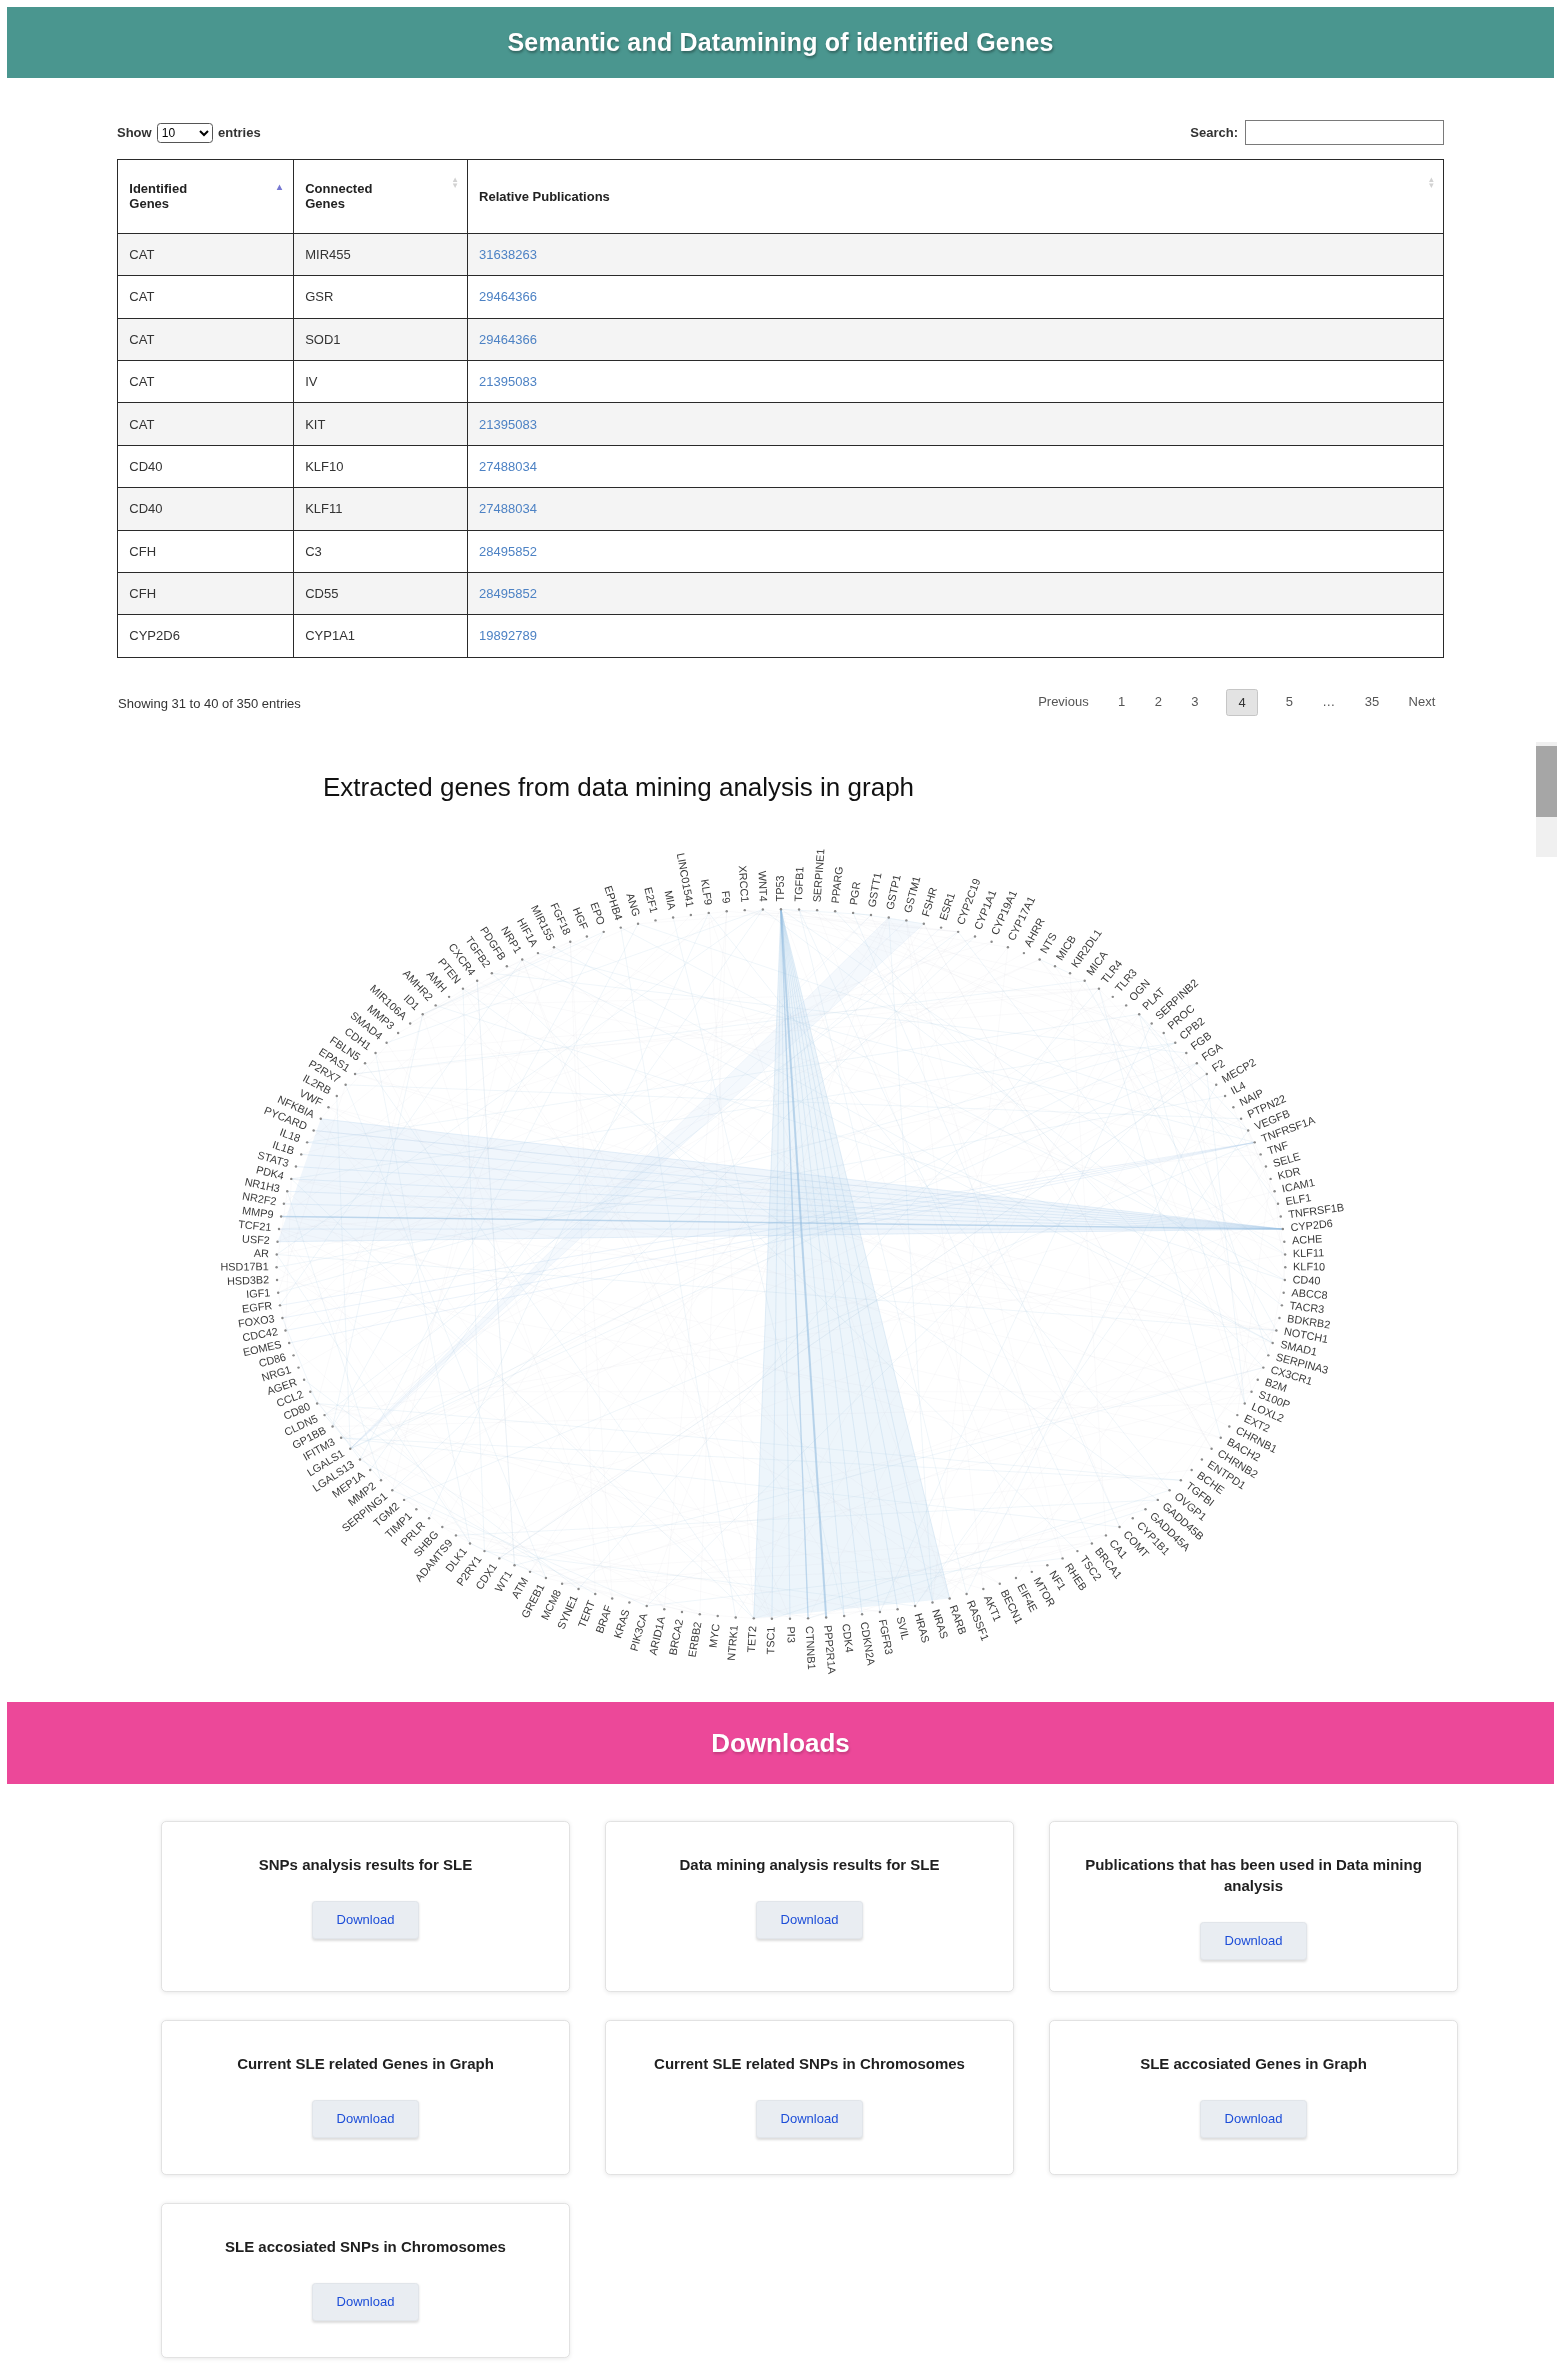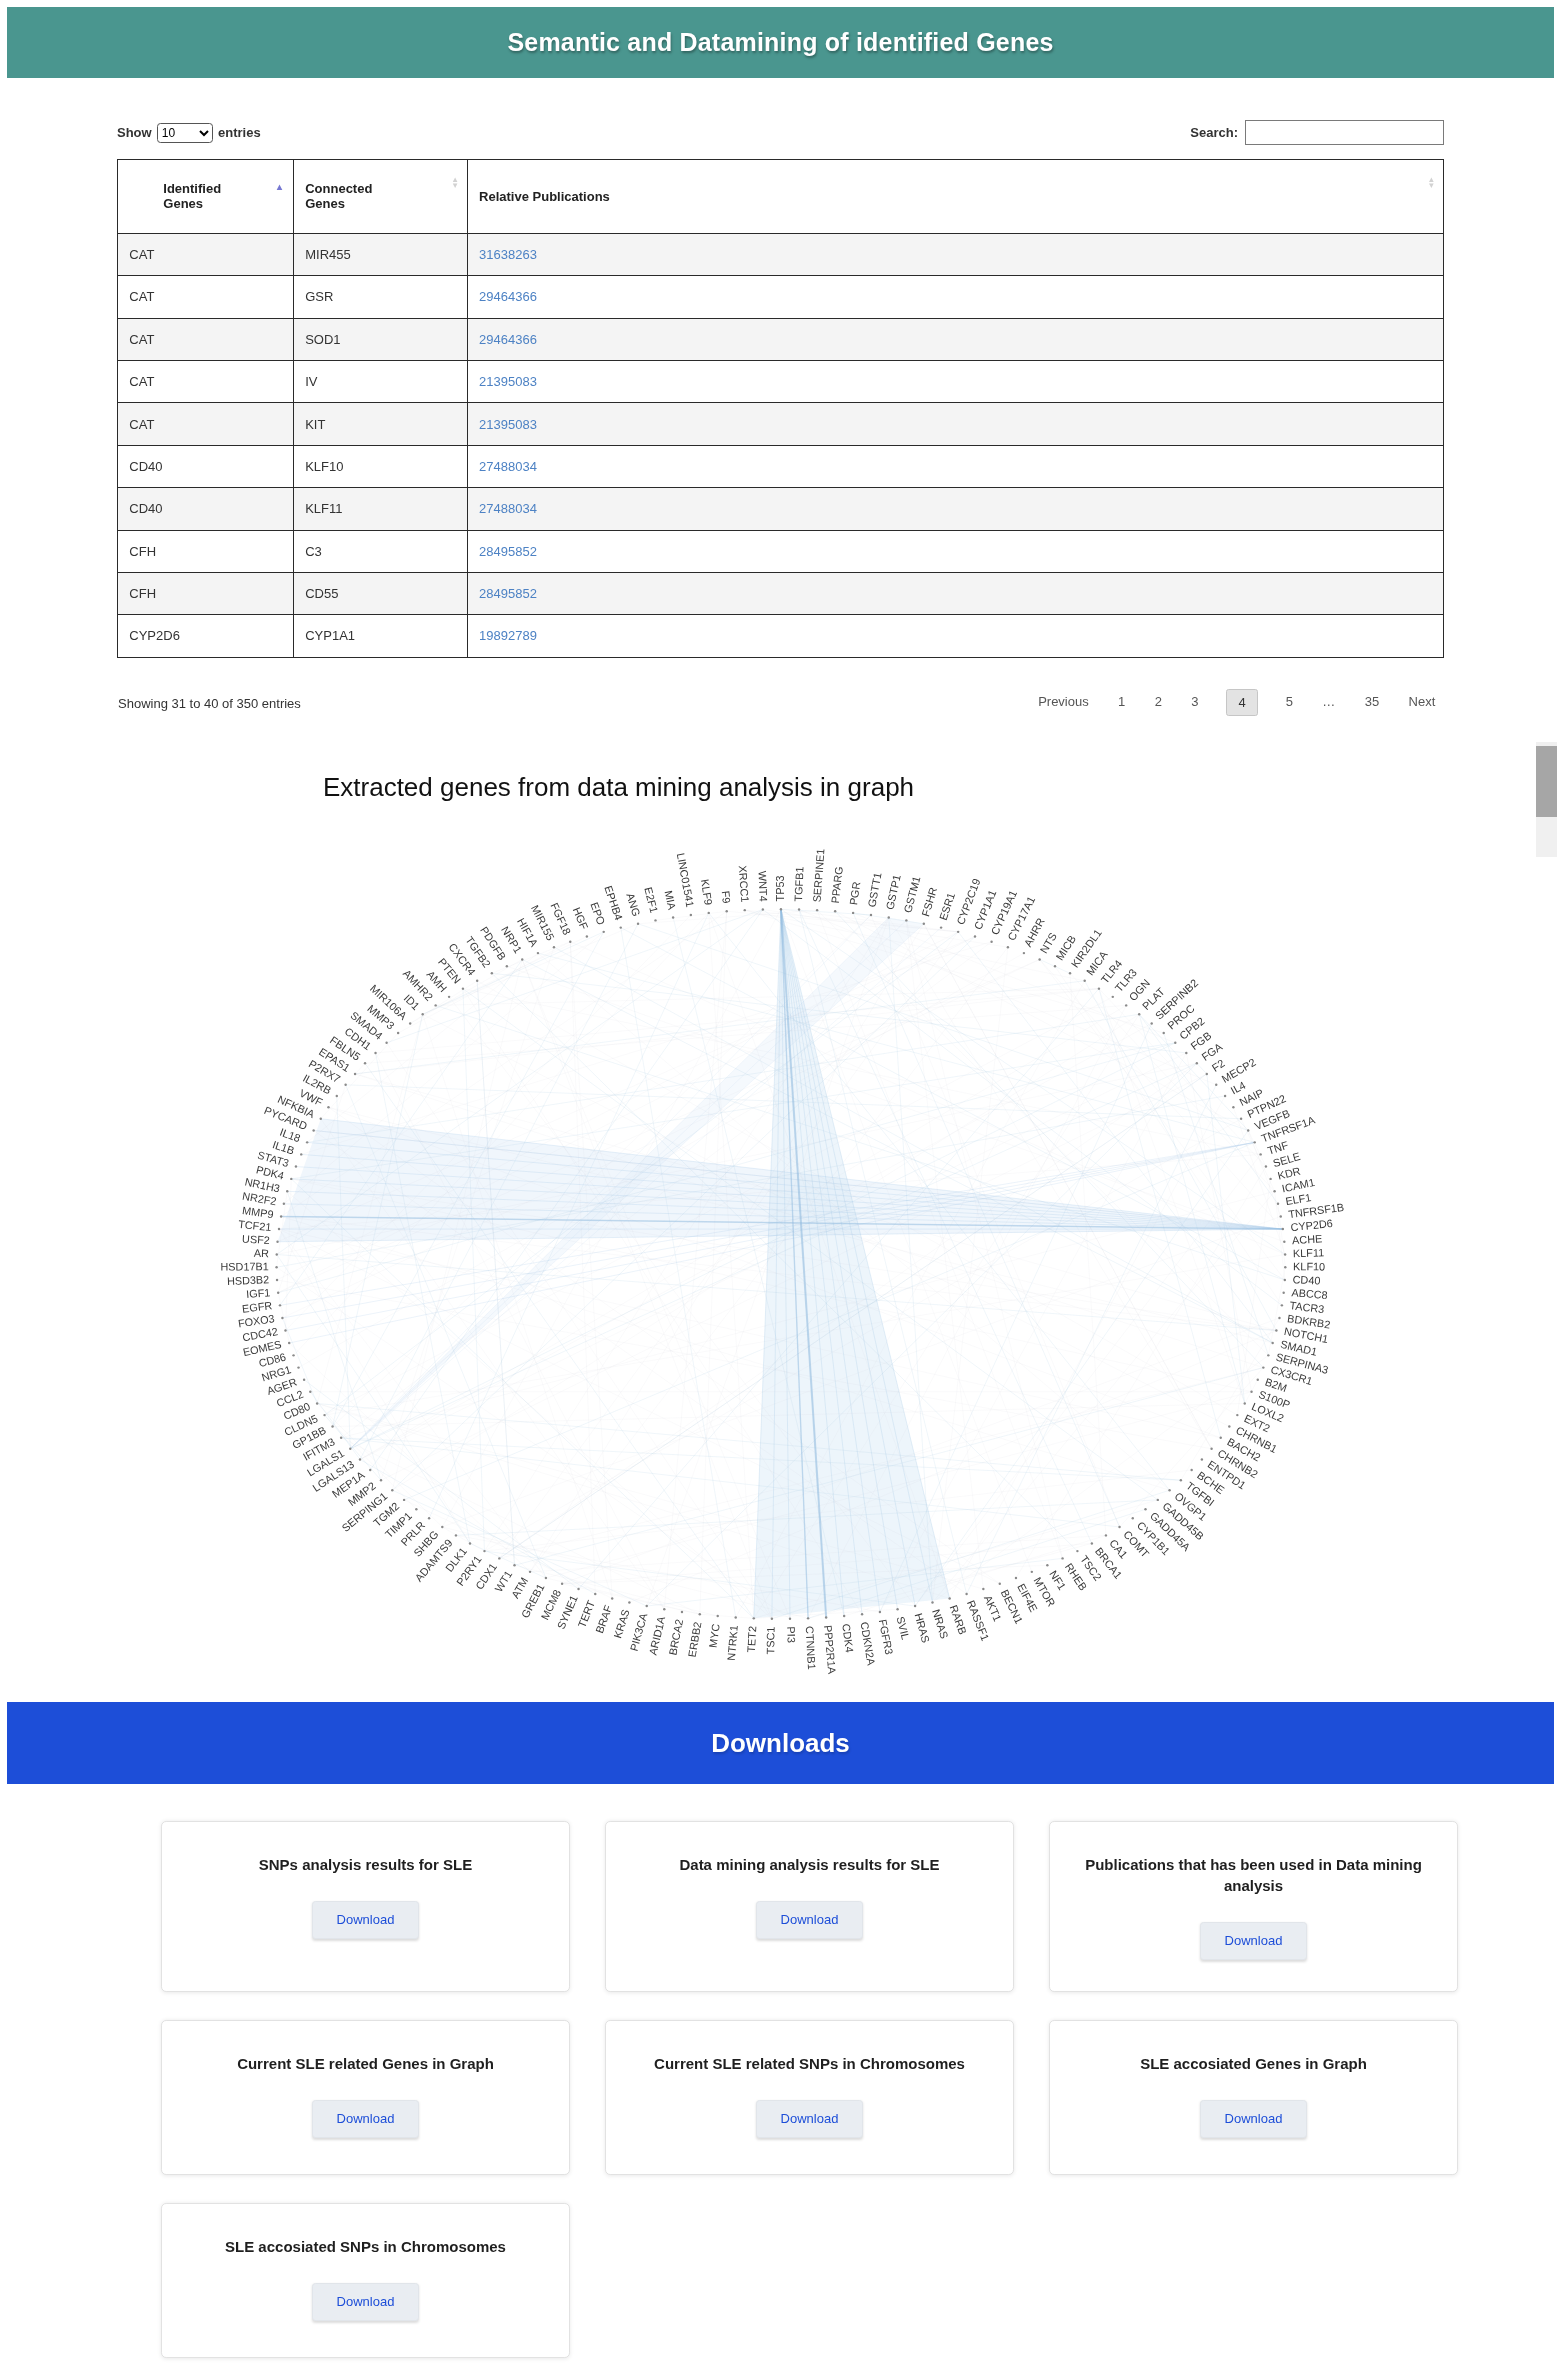--- a/index.html
+++ b/index.html
@@ -37,21 +37,21 @@
   .graph-sec{position:absolute;left:0;top:735px;width:1237px;height:992px}
   .graph-title{position:relative;z-index:2;margin:0;padding-top:37px;text-align:center;font-size:26px;font-weight:normal;color:#111}
   .graph-sec svg{position:absolute;left:0;top:0;z-index:1}
   .gene-label{fill:#3a3a3a;font-size:12.5px;font-family:"Liberation Sans",sans-serif}
 
   
   .scroll-track{position:absolute;right:4.3px;top:742px;width:21px;height:115px;background:#f0f0f0}
   .scroll-thumb{position:absolute;right:4.3px;top:746px;width:21px;height:71px;background:#a6a6a6}
 
   
-  .dlbar{position:absolute;left:7px;right:7px;top:1702px;height:82px;background:#1d4ed8;display:flex;align-items:center;justify-content:center}
+  .dlbar{position:absolute;left:7px;right:7px;top:1702px;height:82px;background:#ec4899;display:flex;align-items:center;justify-content:center}
   .dlbar h2{margin:0;color:#fff;font-size:26px;font-weight:bold;text-shadow:0.9px 1.7px 2.6px rgba(0,0,0,.18)}
   .cards{position:absolute;left:161px;top:1821px;width:1296px;display:grid;grid-template-columns:repeat(3,409px);column-gap:35px;row-gap:28px}
   .card{background:#fff;border:0.9px solid #e2e2e2;border-radius:5.2px;box-shadow:0 0.9px 4.3px rgba(0,0,0,.09);text-align:center;padding:32px 30px 31px;min-height:90px}
   .card .ctitle{font-size:15px;font-weight:bold;color:#1f1f1f;line-height:1.4;margin:0 0 26px}
   .dl-btn{display:inline-block;background:#e9edf2;color:#1d4ed8;font-size:13px;padding:10.4px 23.5px;border:0.9px solid #e1e5ea;border-radius:3.5px;box-shadow:0 1.7px 2.6px rgba(0,0,0,.14);cursor:pointer}
 </style>
 </head>
 <body>
 
 <div class="topbar">
@@ -63,21 +63,21 @@
     <span>Show</span><select><option>10</option></select><span>entries</span>
   </div>
   <div class="search-wrap">
     <span>Search:</span><input type="text" value="" style="">
   </div>
 </div>
 
 <table class="genes">
   <thead>
       <tr>
-        <th class="col-id"><span style="display: inline-block; width: 78px; margin-left: 34px;">Identified Genes</span><span class="sort-asc">▲</span></th>
+        <th class="col-id"><span style="display: inline-block; width: 78px;">Identified Genes</span><span class="sort-asc">▲</span></th>
         <th class="col-conn"><span style="display: inline-block; width: 78px;">Connected Genes</span><span class="sort-both">▲<br>▼</span></th>
         <th><span>Relative Publications</span><span class="sort-both">▲<br>▼</span></th>
       </tr>
     </thead>
   <tbody>
       <tr>
         <td>CAT</td>
         <td>MIR455</td>
         <td><a href="#">31638263</a></td>
       </tr>

